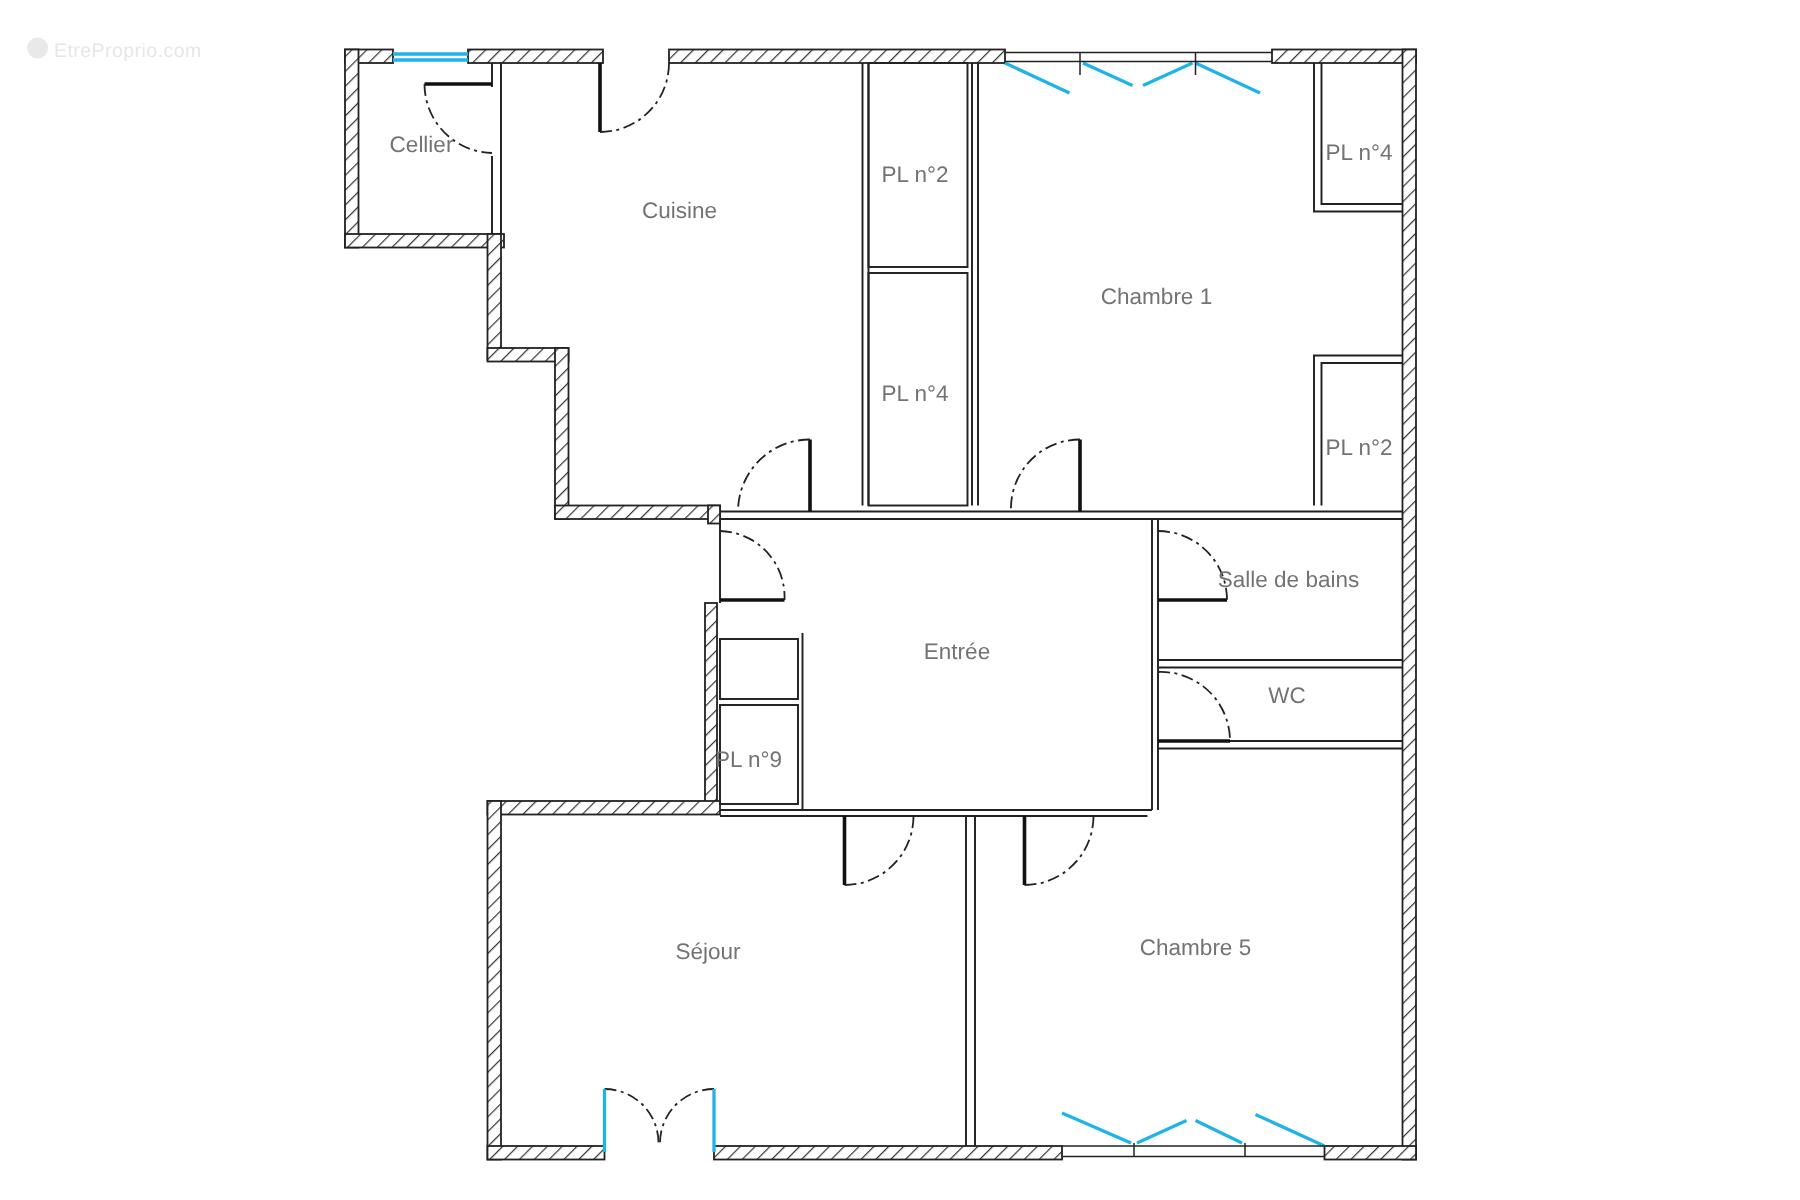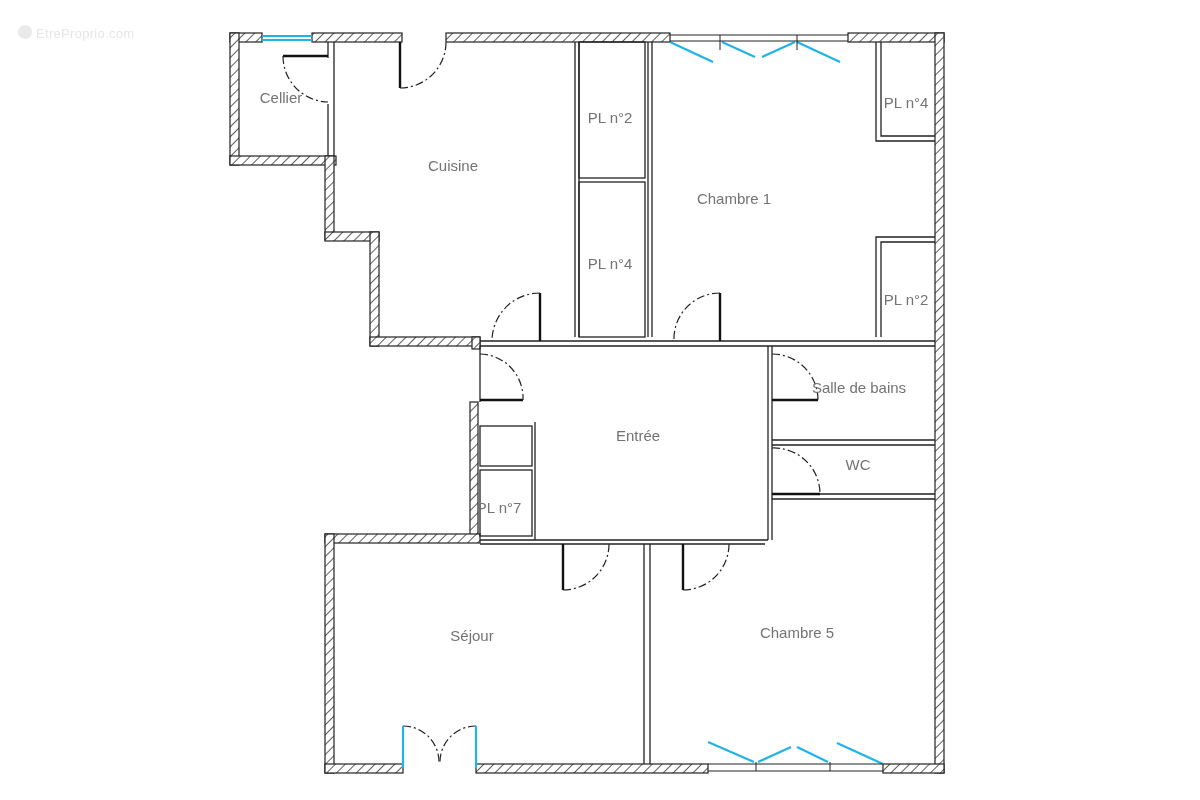--- a/index.html
+++ b/index.html
@@ -146,24 +146,24 @@
     <line x1="720" y1="35" x2="720" y2="50"></line>
       <line x1="797" y1="35" x2="797" y2="50"></line>
     <line x1="708" y1="764" x2="883" y2="764"></line>
       <line x1="708" y1="771" x2="883" y2="771"></line>
     <line x1="756" y1="762" x2="756" y2="771"></line>
       <line x1="830" y1="762" x2="830" y2="771"></line>
   </g>
 </svg>
 
 <div class="room-label" style="left:281px;top:97px">Cellier</div>
-<div class="room-label" style="left:453px;top:165px">Cuisine</div>
+<div class="room-label" style="left:453px;top:141px">Cuisine</div>
 <div class="room-label" style="left:610px;top:117px">PL n°2</div>
 <div class="room-label" style="left:610px;top:263px">PL n°4</div>
-<div class="room-label" style="left:734px;top:198px">Chambre 1</div>
+<div class="room-label" style="left:771px;top:198px">Chambre 1</div>
 <div class="room-label" style="left:906px;top:102px">PL n°4</div>
 <div class="room-label" style="left:906px;top:299px">PL n°2</div>
 <div class="room-label" style="left:859px;top:387px">Salle de bains</div>
 <div class="room-label" style="left:858px;top:464px">WC</div>
 <div class="room-label" style="left:638px;top:435px">Entrée</div>
-<div class="room-label" style="left:499px;top:507px">PL n°7</div>
+<div class="room-label" style="left:499px;top:507px">PL n°9</div>
 <div class="room-label" style="left:472px;top:635px">Séjour</div>
 <div class="room-label" style="left:797px;top:632px">Chambre 5</div>
 
 </body></html>

